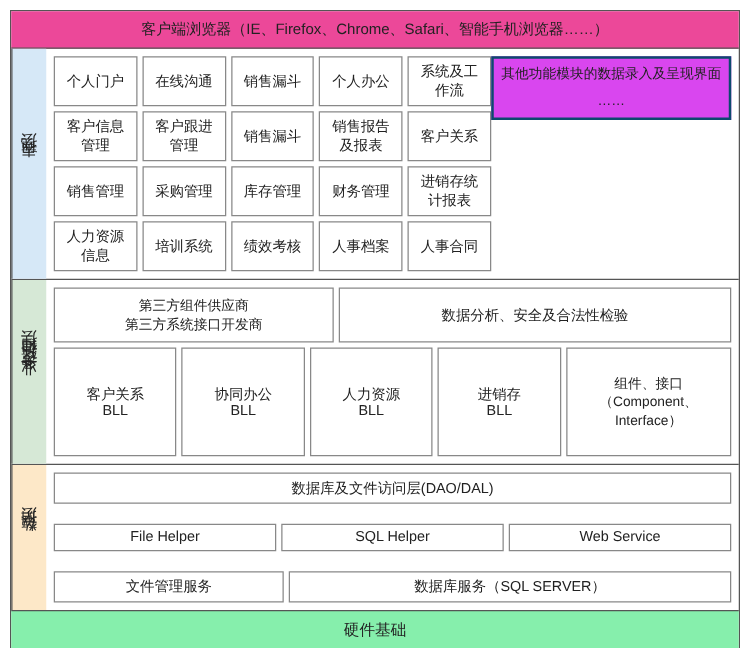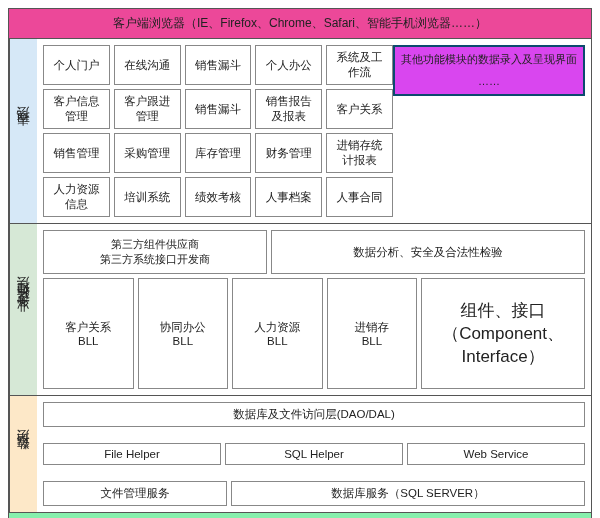--- a/index.html
+++ b/index.html
@@ -190,21 +190,21 @@
       color: #222;
       border-top: 1.5px solid #555;
     }
 
     .wide-cell {
       flex: 2;
     }
 
     .component-cell {
       flex: 2;
-      font-size: 17px;
+      font-size: 11px;
     }
   </style>
 </head>
 <body>
 
 <div class="main-container">
 
   <div class="browser-bar">
     <span>客户端浏览器（IE、Firefox、Chrome、Safari、智能手机浏览器……）</span>
   </div>

